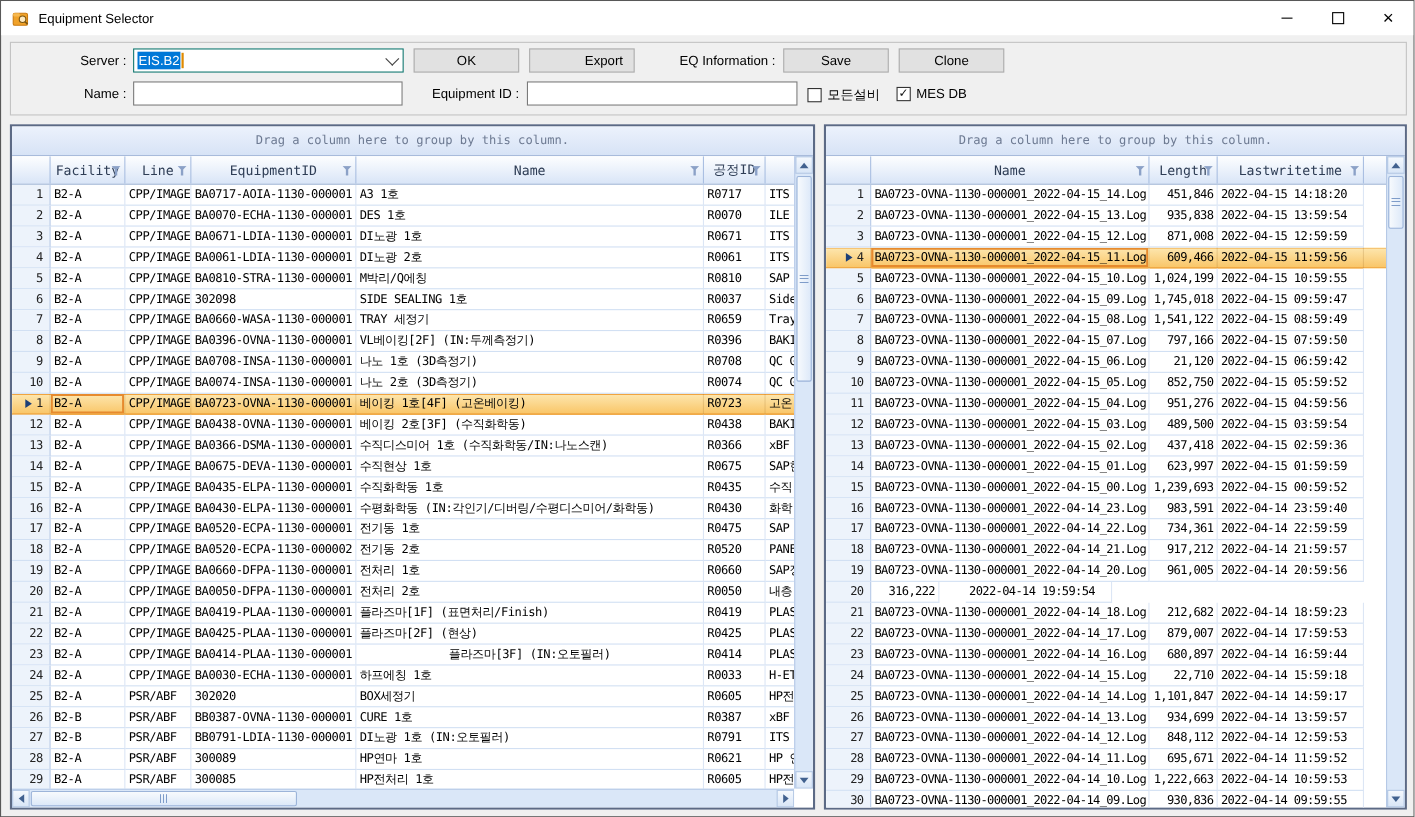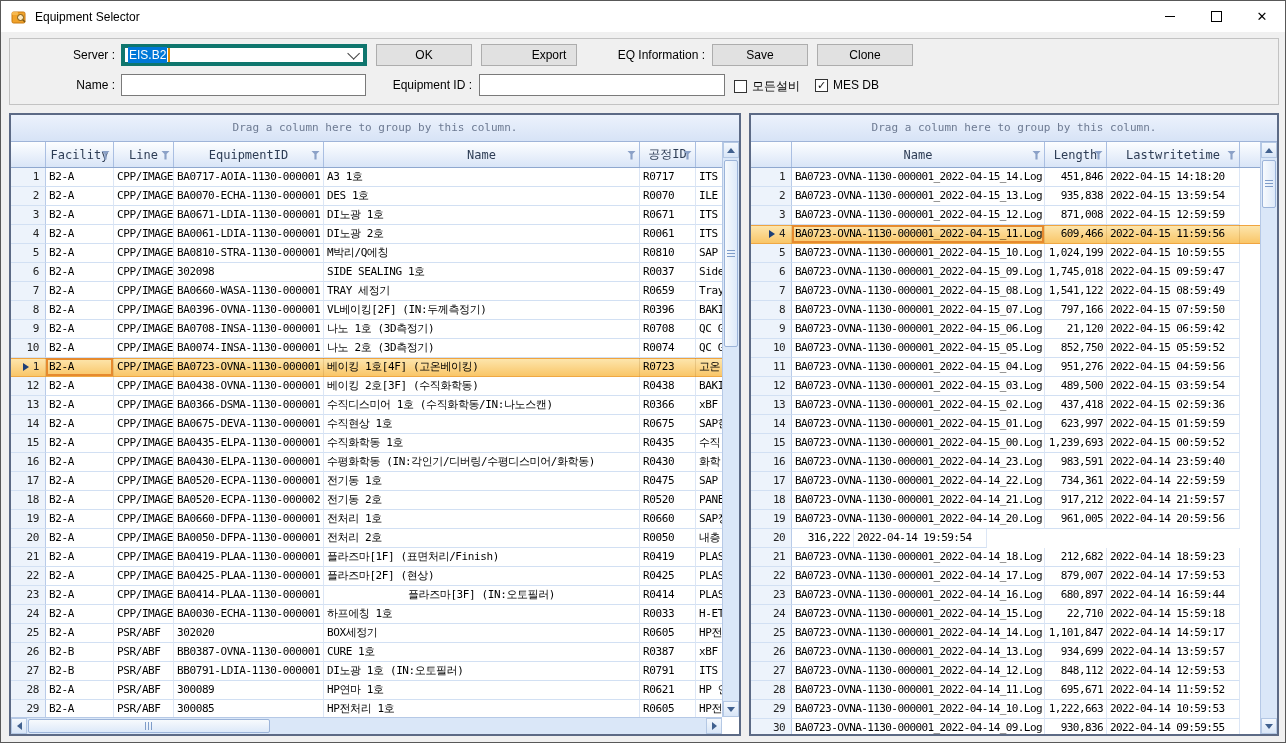--- a/index.html
+++ b/index.html
@@ -11,21 +11,21 @@
   .title-text{font-size:12px;color:#000;}
   .win-controls{margin-left:auto;display:flex;height:31px;}
   .win-btn{width:46px;height:31px;display:flex;align-items:center;justify-content:center;}
   .glyph-min{width:10px;height:1px;background:#000;}
   .glyph-max{width:9px;height:9px;border:1px solid #000;}
   .glyph-close{font-size:13px;color:#000;line-height:1;}
   
   .toolbar{position:absolute;left:8px;top:37px;width:1270px;height:67px;border:1px solid #c3c3c3;
            background:#f0f0f0;box-sizing:border-box;}
   .toolbar .lbl{position:absolute;font-size:12px;color:#000;line-height:22px;height:22px;}
-  .combo{position:absolute;left:111px;top:5px;width:246px;height:22px;background:#fff;border:4px solid #0f766e;
+  .combo{position:absolute;left:111px;top:5px;width:246px;height:22px;background:#fff;border:1px solid #0f766e;
          box-sizing:border-box;display:flex;align-items:center;padding-left:3px;}
   .combo-sel{background:#0078d7;color:#fff;font-size:12px;padding:1px 1px;}
   .combo-caret{width:2px;height:14px;background:#e08a00;margin-left:1px;}
   .combo-chevron{margin-left:auto;margin-right:7px;width:8px;height:8px;border-right:1px solid #444;
                  border-bottom:1px solid #444;transform:rotate(45deg) translateY(-3px);}
   .btn{position:absolute;top:5px;width:96px;height:22px;background:#e1e1e1;border:1px solid #adadad;
        box-sizing:border-box;font-size:12px;color:#000;display:flex;align-items:center;justify-content:center;}
   .txt{position:absolute;top:35px;height:22px;background:#fff;border:1px solid #7a7a7a;box-sizing:border-box;
        font-size:12px;padding:0 3px;}
   .chk{position:absolute;top:39px;display:flex;align-items:center;gap:5px;font-size:12px;}
@@ -678,21 +678,21 @@
           </div>
           <div class="cell" style="width: 253px; text-align: left;">BA0723-OVNA-1130-000001_2022-04-14_20.Log</div>
           <div class="cell" style="width: 62px; text-align: right;">961,005</div>
           <div class="cell" style="width: 133px; text-align: left;">2022-04-14 20:59:56</div>
         </div>
         <div class="grid-row">
           <div class="cell ind" style="width: 41px;">
             <span>20</span>
           </div>
           <div class="cell" style="width: 62px; text-align: right;">316,222</div>
-          <div class="cell" style="width: 133px; text-align: left;">2022-04-14 19:59:54</div>
+          <div class="cell" style="width: 133px; text-align: left; margin-left: 24px;">2022-04-14 19:59:54</div>
         </div>
         <div class="grid-row">
           <div class="cell ind" style="width: 41px;">
             <span>21</span>
           </div>
           <div class="cell" style="width: 253px; text-align: left;">BA0723-OVNA-1130-000001_2022-04-14_18.Log</div>
           <div class="cell" style="width: 62px; text-align: right;">212,682</div>
           <div class="cell" style="width: 133px; text-align: left;">2022-04-14 18:59:23</div>
         </div>
         <div class="grid-row">

